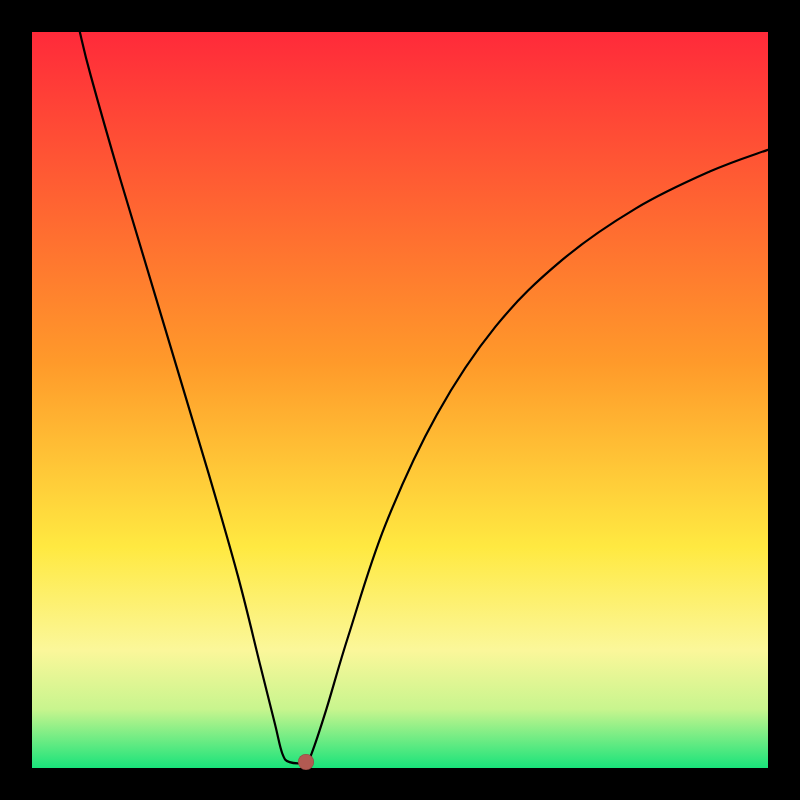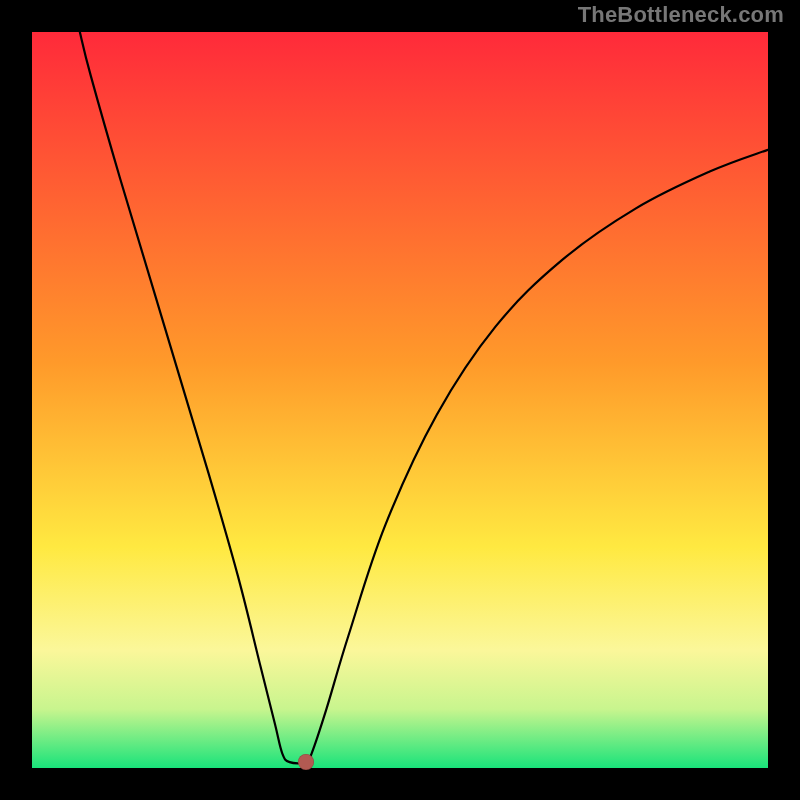--- a/index.html
+++ b/index.html
@@ -48,21 +48,20 @@
     border-radius: 50%;
     transform: translate(-50%, -50%);
     background: #b35a52;
     box-shadow: 0 0 0 0.5px rgba(0,0,0,0.2) inset;
   }
 </style>
 </head>
 <body>
 
 <div class="frame">
-  <div class="watermark">TheBottleneck.com</div>
   <div class="plot">
     <svg class="gradient" viewBox="0 0 100 100" preserveAspectRatio="none">
       <defs>
         <linearGradient id="bg-grad" x1="0" y1="0" x2="0" y2="1">
             <stop offset="0%" stop-color="#ff2a3a"></stop>
             <stop offset="45%" stop-color="#ff9a2a"></stop>
             <stop offset="70%" stop-color="#ffe941"></stop>
             <stop offset="84%" stop-color="#fbf79a"></stop>
             <stop offset="92%" stop-color="#c8f58e"></stop>
             <stop offset="100%" stop-color="#19e37a"></stop>

